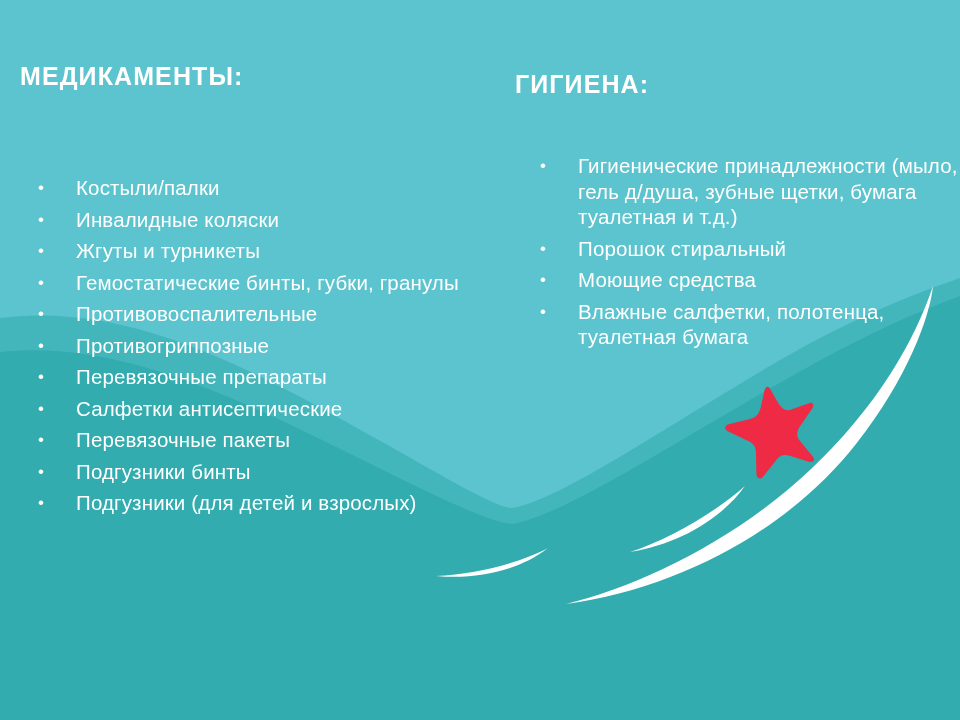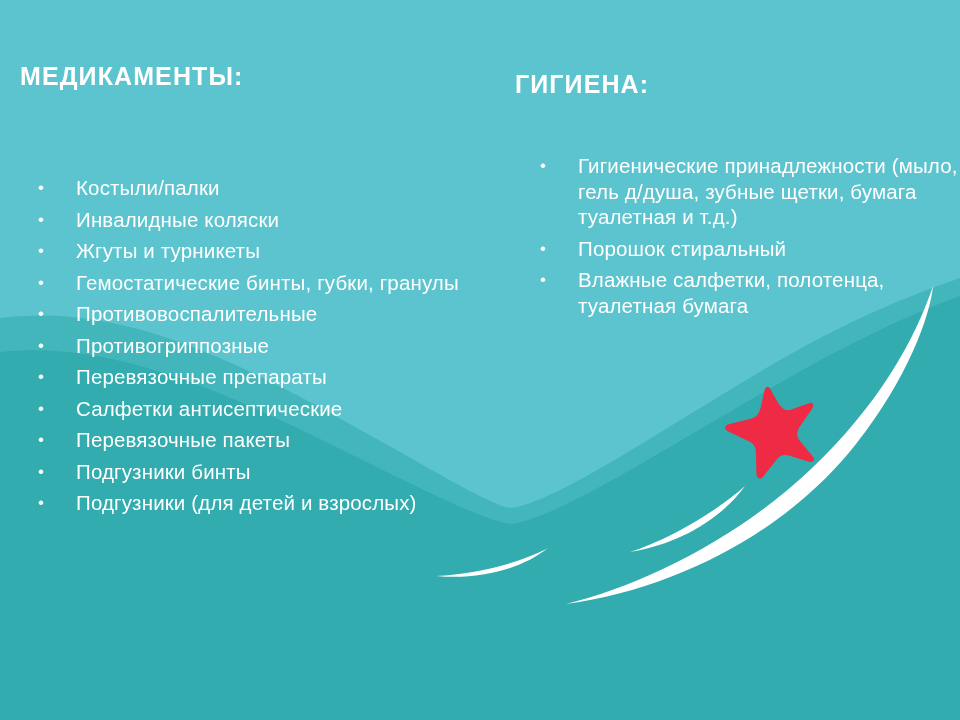--- a/index.html
+++ b/index.html
@@ -146,17 +146,18 @@
       <li class="bullet-item"><span class="dot"></span><span class="txt">Подгузники бинты</span></li>
       <li class="bullet-item"><span class="dot"></span><span class="txt">Подгузники (для детей и взрослых)</span></li>
     </ul>
   </div>
 
   <div id="col-right" class="column">
     <h2 class="col-heading" style="left:15px;">ГИГИЕНА:</h2>
     <ul id="list-right" class="bullet-list">
       <li class="bullet-item"><span class="dot"></span><span class="txt">Гигиенические принадлежности (мыло, гель д/душа, зубные щетки, бумага туалетная и т.д.)</span></li>
       <li class="bullet-item"><span class="dot"></span><span class="txt">Порошок стиральный</span></li>
+      <li class="bullet-item"><span class="dot"></span><span class="txt">Моющие средства</span></li>
       <li class="bullet-item"><span class="dot"></span><span class="txt">Влажные салфетки, полотенца, туалетная бумага</span></li>
     </ul>
   </div>
 
 </div>
 
 </body></html>

